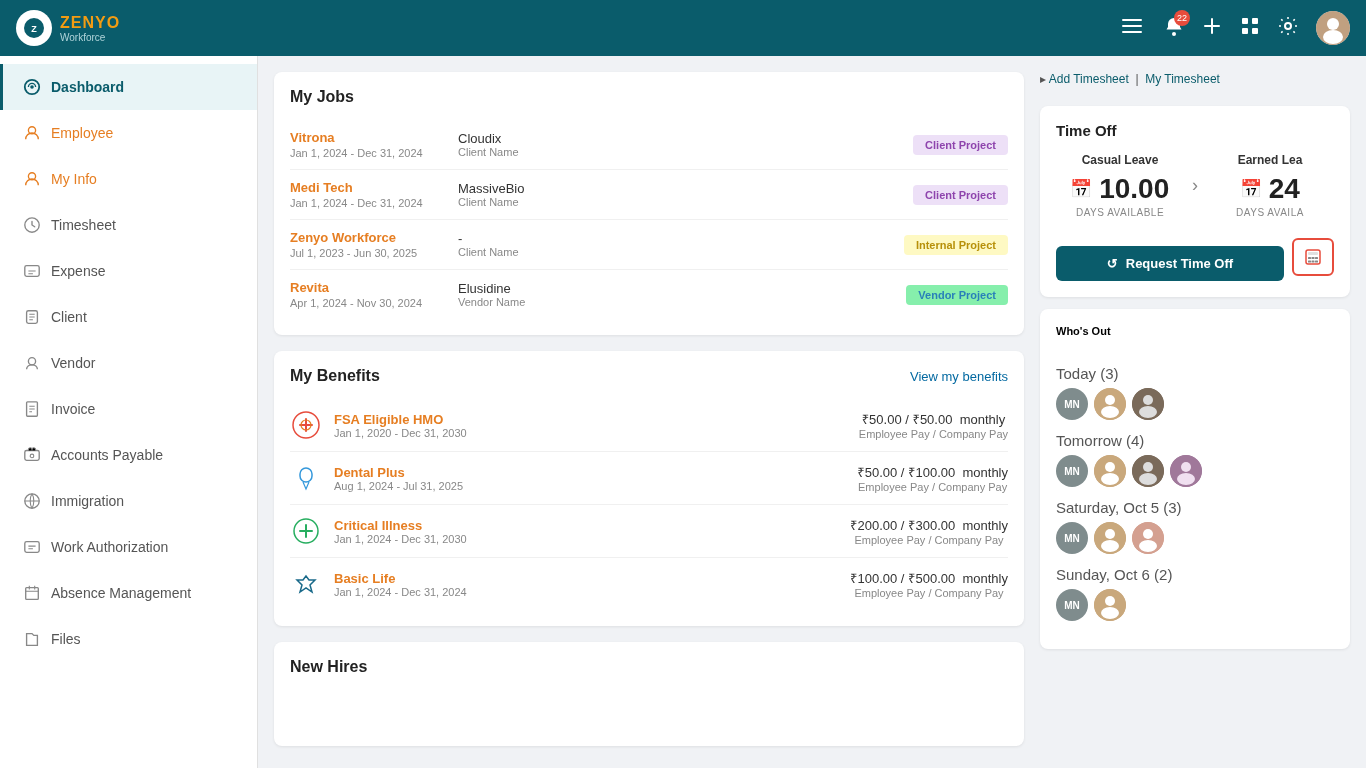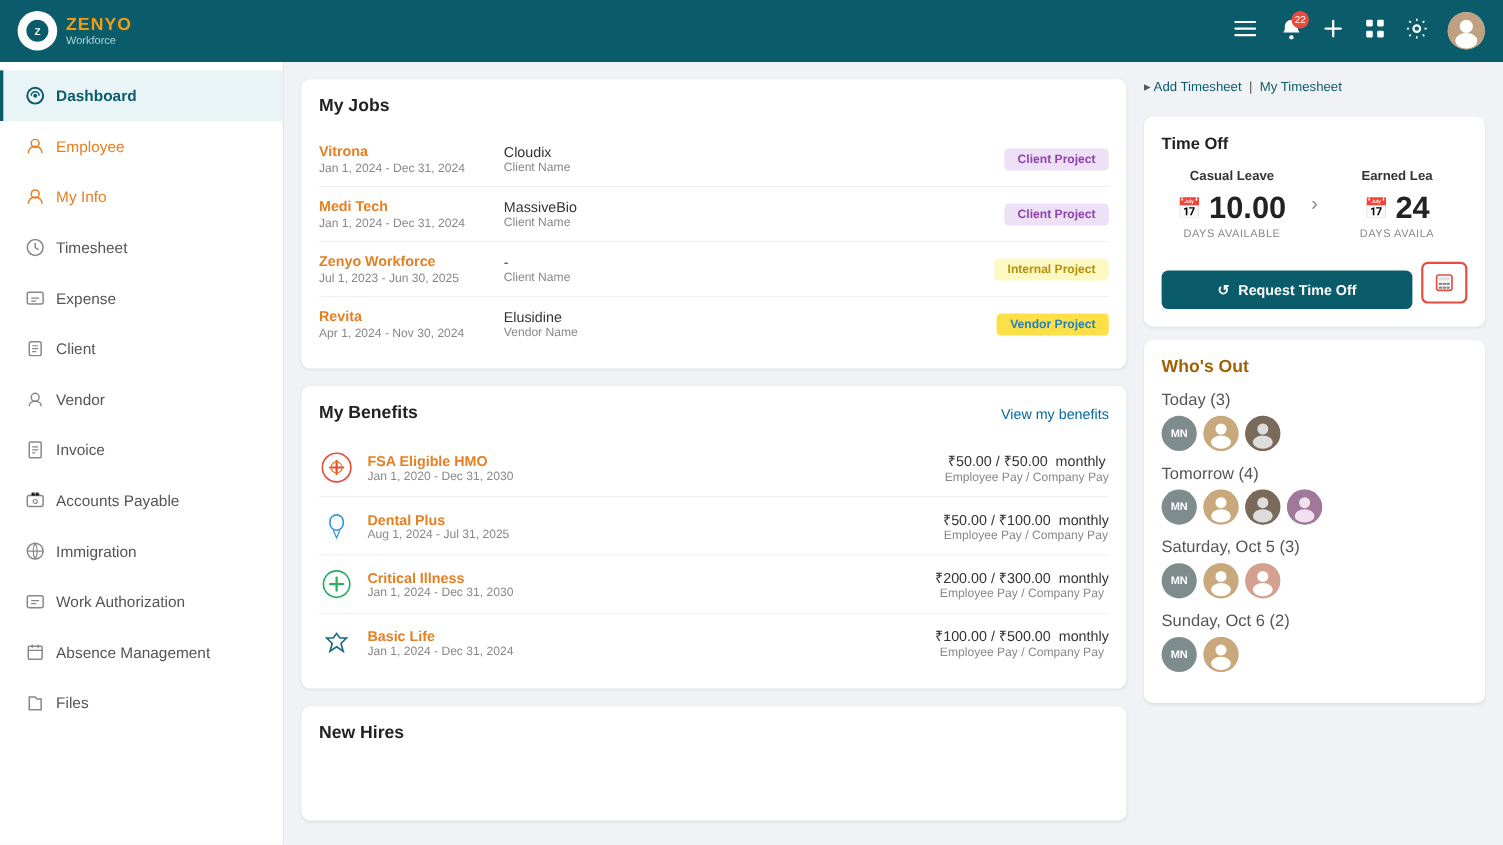--- a/index.html
+++ b/index.html
@@ -74,21 +74,21 @@
     .job-date { font-size: 11px; color: #888; margin-top: 2px; }
     .job-client { flex: 1; }
     .job-client-name { font-size: 13px; color: #333; }
     .job-client-label { font-size: 11px; color: #888; }
     .badge-tag {
       padding: 4px 12px; border-radius: 4px; font-size: 11px; font-weight: 600;
       white-space: nowrap;
     }
     .badge-client { background: #ede0f7; color: #8e44ad; }
     .badge-internal { background: #fef9c3; color: #b7900a; }
-    .badge-vendor { background: #fde047; color: #2980b9; }
+    .badge-vendor { background: #86efac; color: #2980b9; }
 
     
     .benefits-header { display: flex; justify-content: space-between; align-items: center; margin-bottom: 14px; }
     .view-link { color: #0369a1; font-size: 13px; cursor: pointer; text-decoration: none; }
     .benefit-row { display: flex; align-items: center; gap: 12px; padding: 10px 0; border-bottom: 1px solid #f0f0f0; }
     .benefit-row:last-child { border-bottom: none; }
     .benefit-icon { width: 32px; height: 32px; display: flex; align-items: center; justify-content: center; font-size: 20px; }
     .benefit-name { font-size: 13px; font-weight: 600; color: #e67e22; }
     .benefit-date { font-size: 11px; color: #888; }
     .benefit-amounts { margin-left: auto; text-align: center; }
@@ -109,21 +109,21 @@
       padding: 10px 0; width: 100%; font-size: 13px; font-weight: 600; cursor: pointer;
       display: flex; align-items: center; justify-content: center; gap: 8px; margin-top: 14px;
     }
     .calc-btn {
       border: 2px solid #e74c3c; border-radius: 6px; padding: 8px 10px;
       background: #fff; cursor: pointer; margin-left: 8px; display: inline-flex; align-items: center;
     }
 
     
     .whos-out-card { background: #fff; border-radius: 8px; padding: 16px; box-shadow: 0 1px 3px rgba(0,0,0,0.08); }
-    .whos-out-title { font-size: 16px; font-weight: 700; color: #a16207; margin-bottom: 12px; }
+    .whos-out-title { font-size: 11px; font-weight: 700; color: #000000; margin-bottom: 28px; }
     .out-day { margin-bottom: 12px; }
     .out-day-label { font-size: 15px; color: #555; margin-bottom: 6px; }
     .out-avatars { display: flex; gap: 6px; align-items: center; }
     .av { width: 32px; height: 32px; border-radius: 50%; background: #9b9b9b; display: flex; align-items: center; justify-content: center; color: #fff; font-size: 10px; font-weight: 700; overflow: hidden; }
     .av.mn { background: #7f8c8d; }
 
     
     .timesheet-links { font-size: 12px; color: #555; margin-bottom: 8px; }
     .timesheet-links a { color: #0a5c6b; text-decoration: none; }
 

